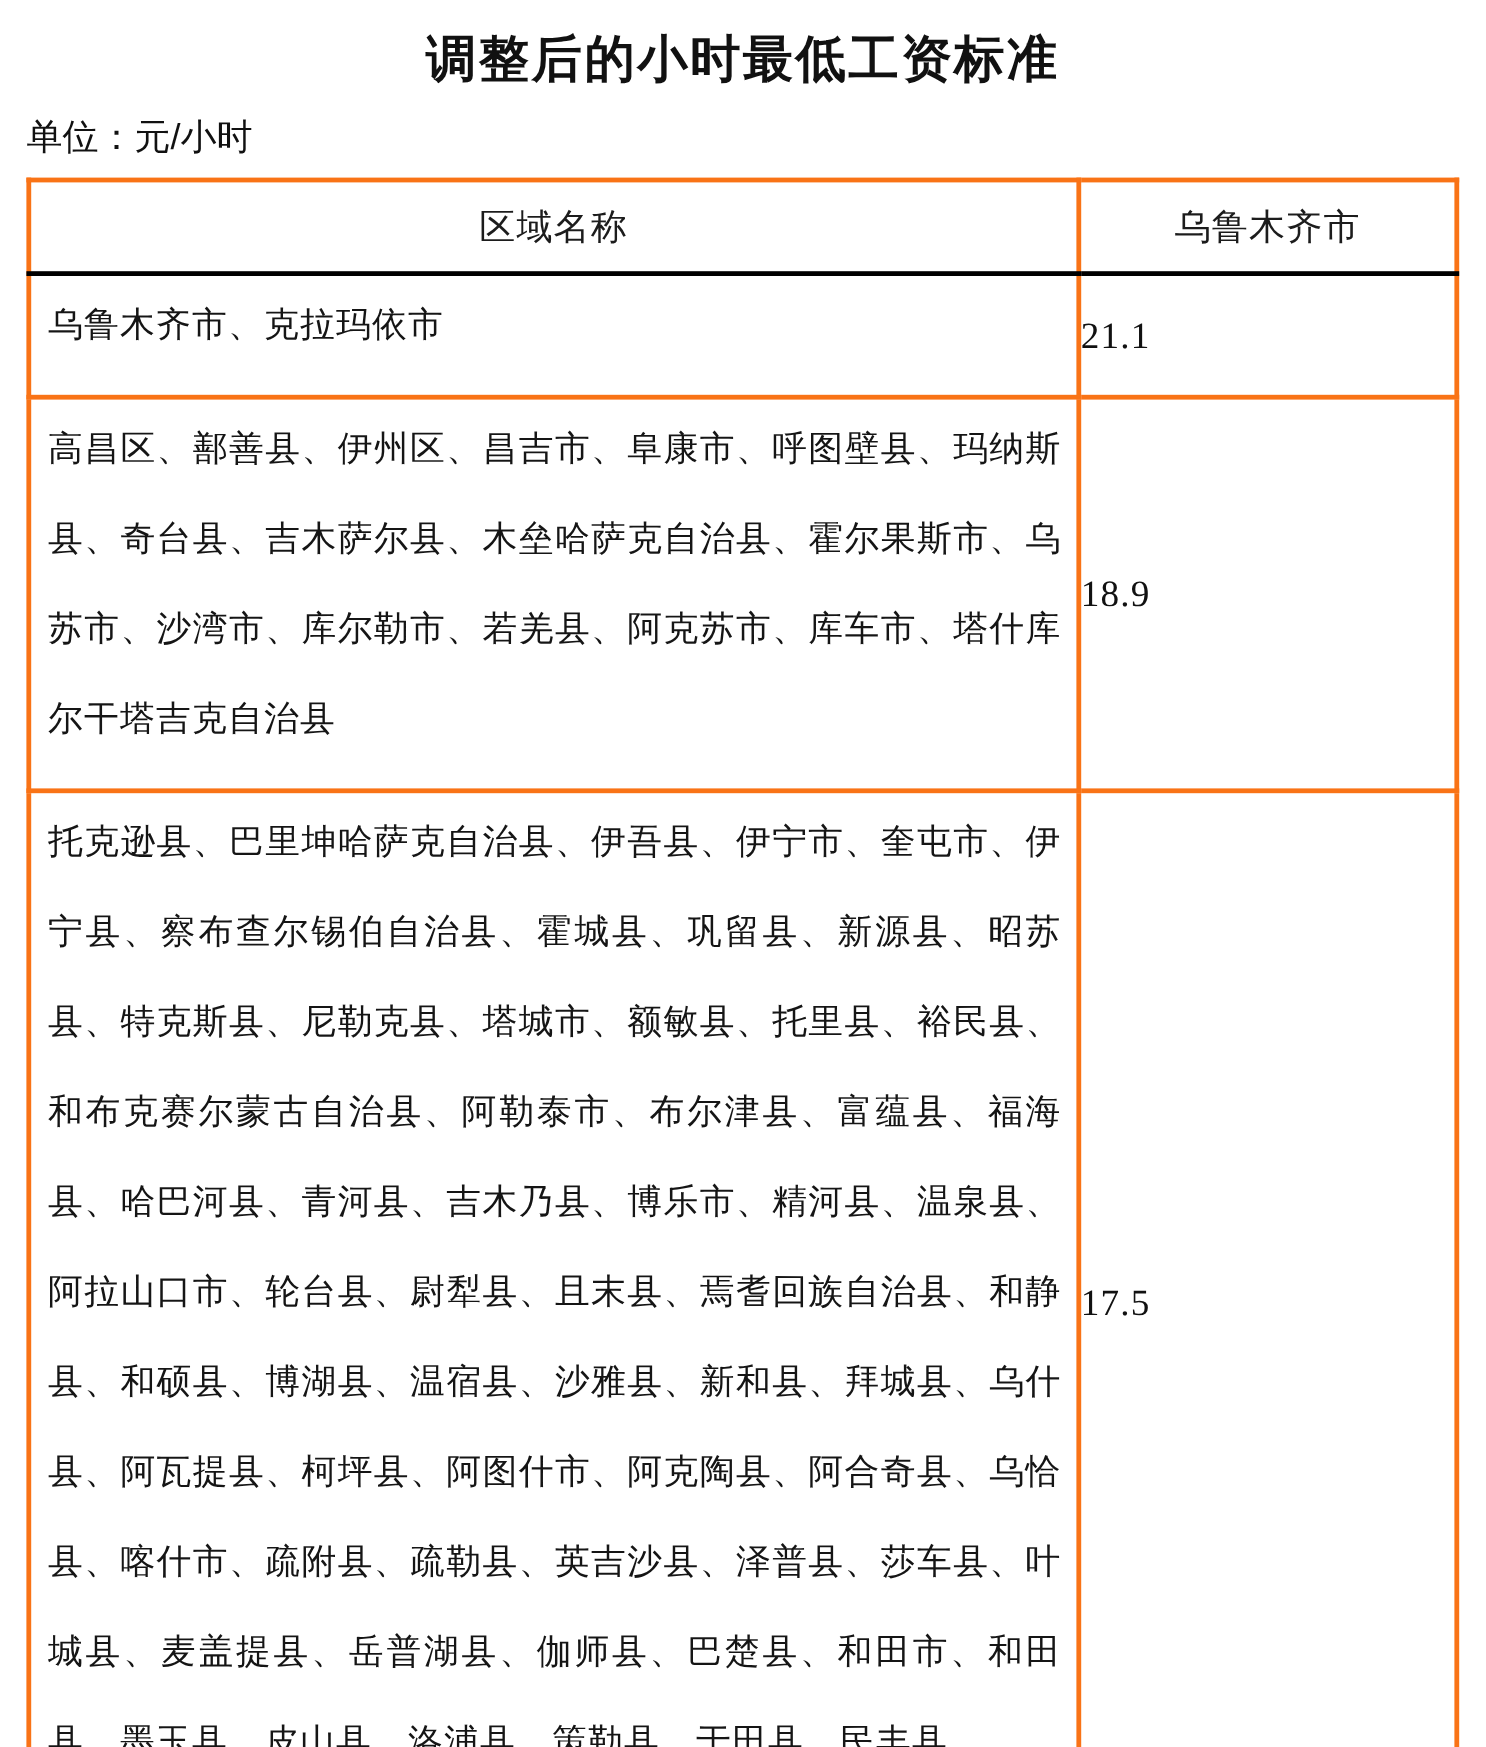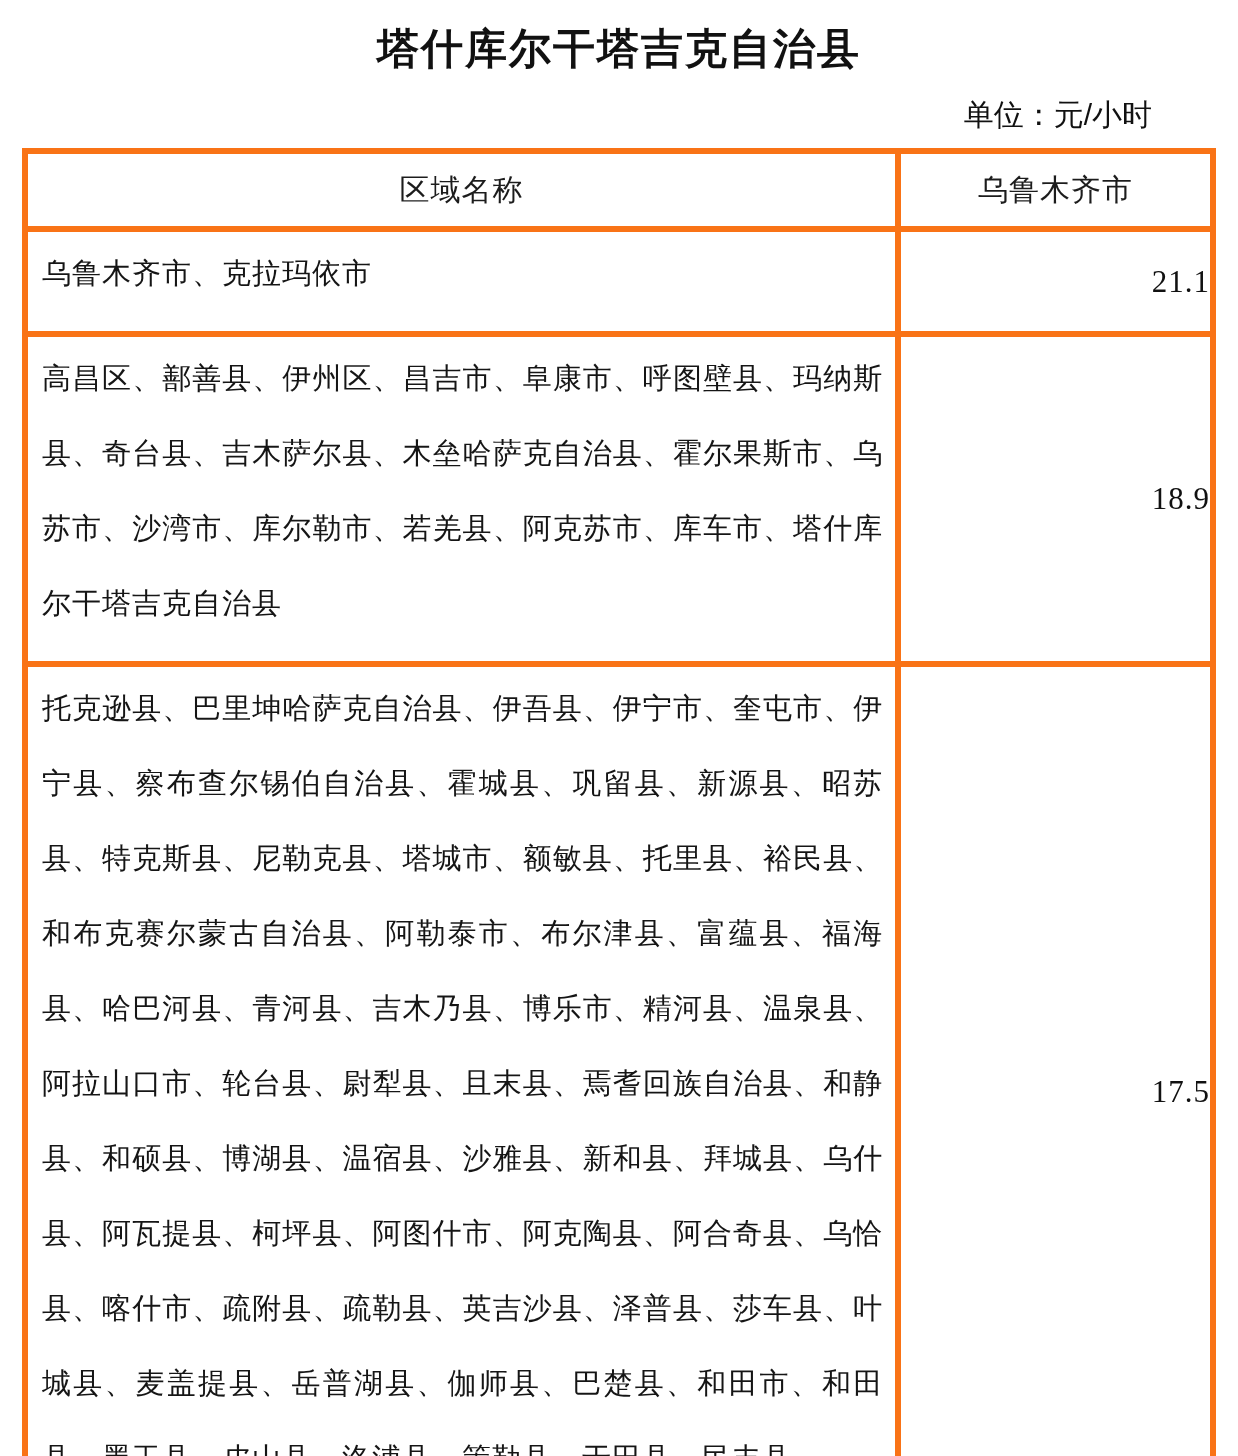--- a/index.html
+++ b/index.html
@@ -21,36 +21,36 @@
     text-align: center;
     font-size: 42px;
     font-weight: 700;
     letter-spacing: 2px;
     line-height: 58px;
     color: #111;
   }
   .unit-line {
     margin-top: 16px;
     margin-bottom: 12px;
-    text-align: right;
+    text-align: left;
     padding-right: 64px;
     font-size: 30px;
     line-height: 42px;
     color: #111;
   }
   table.wage-table {
     width: 1194px;
     border-collapse: collapse;
     table-layout: fixed;
     border: 2px solid #000;
   }
   table.wage-table col.col-region { width: 73.5%; }
   table.wage-table col.col-wage   { width: 26.5%; }
   table.wage-table th, table.wage-table td {
-    border: 6px solid #f97316;
+    border: 4px solid #f97316;
     vertical-align: middle;
   }
   table.wage-table thead th {
     height: 78px;
     font-weight: 400;
     font-size: 30px;
     text-align: center;
     letter-spacing: 1px;
     border-bottom: 4px solid #000;
   }
@@ -60,31 +60,31 @@
     padding: 4px 12px 20px 14px;
     text-align: justify;
     text-justify: inter-ideograph;
     letter-spacing: 1px;
     color: #151515;
   }
   td.region-cell.single { height: 84px; }
   td.wage-cell {
     font-family: "Liberation Serif", serif;
     font-size: 31px;
-    text-align: right;
+    text-align: left;
     letter-spacing: 1px;
     color: #111;
   }
 </style>
 </head>
 <body>
 
 <div class="page">
 
-  <h1 class="doc-title">塔什库尔干塔吉克自治县</h1>
+  <h1 class="doc-title">调整后的小时最低工资标准</h1>
 
   <div class="unit-line">单位：元/小时</div>
 
   <table class="wage-table">
     <colgroup>
       <col class="col-region">
       <col class="col-wage">
     </colgroup>
     <thead>
       <tr>

